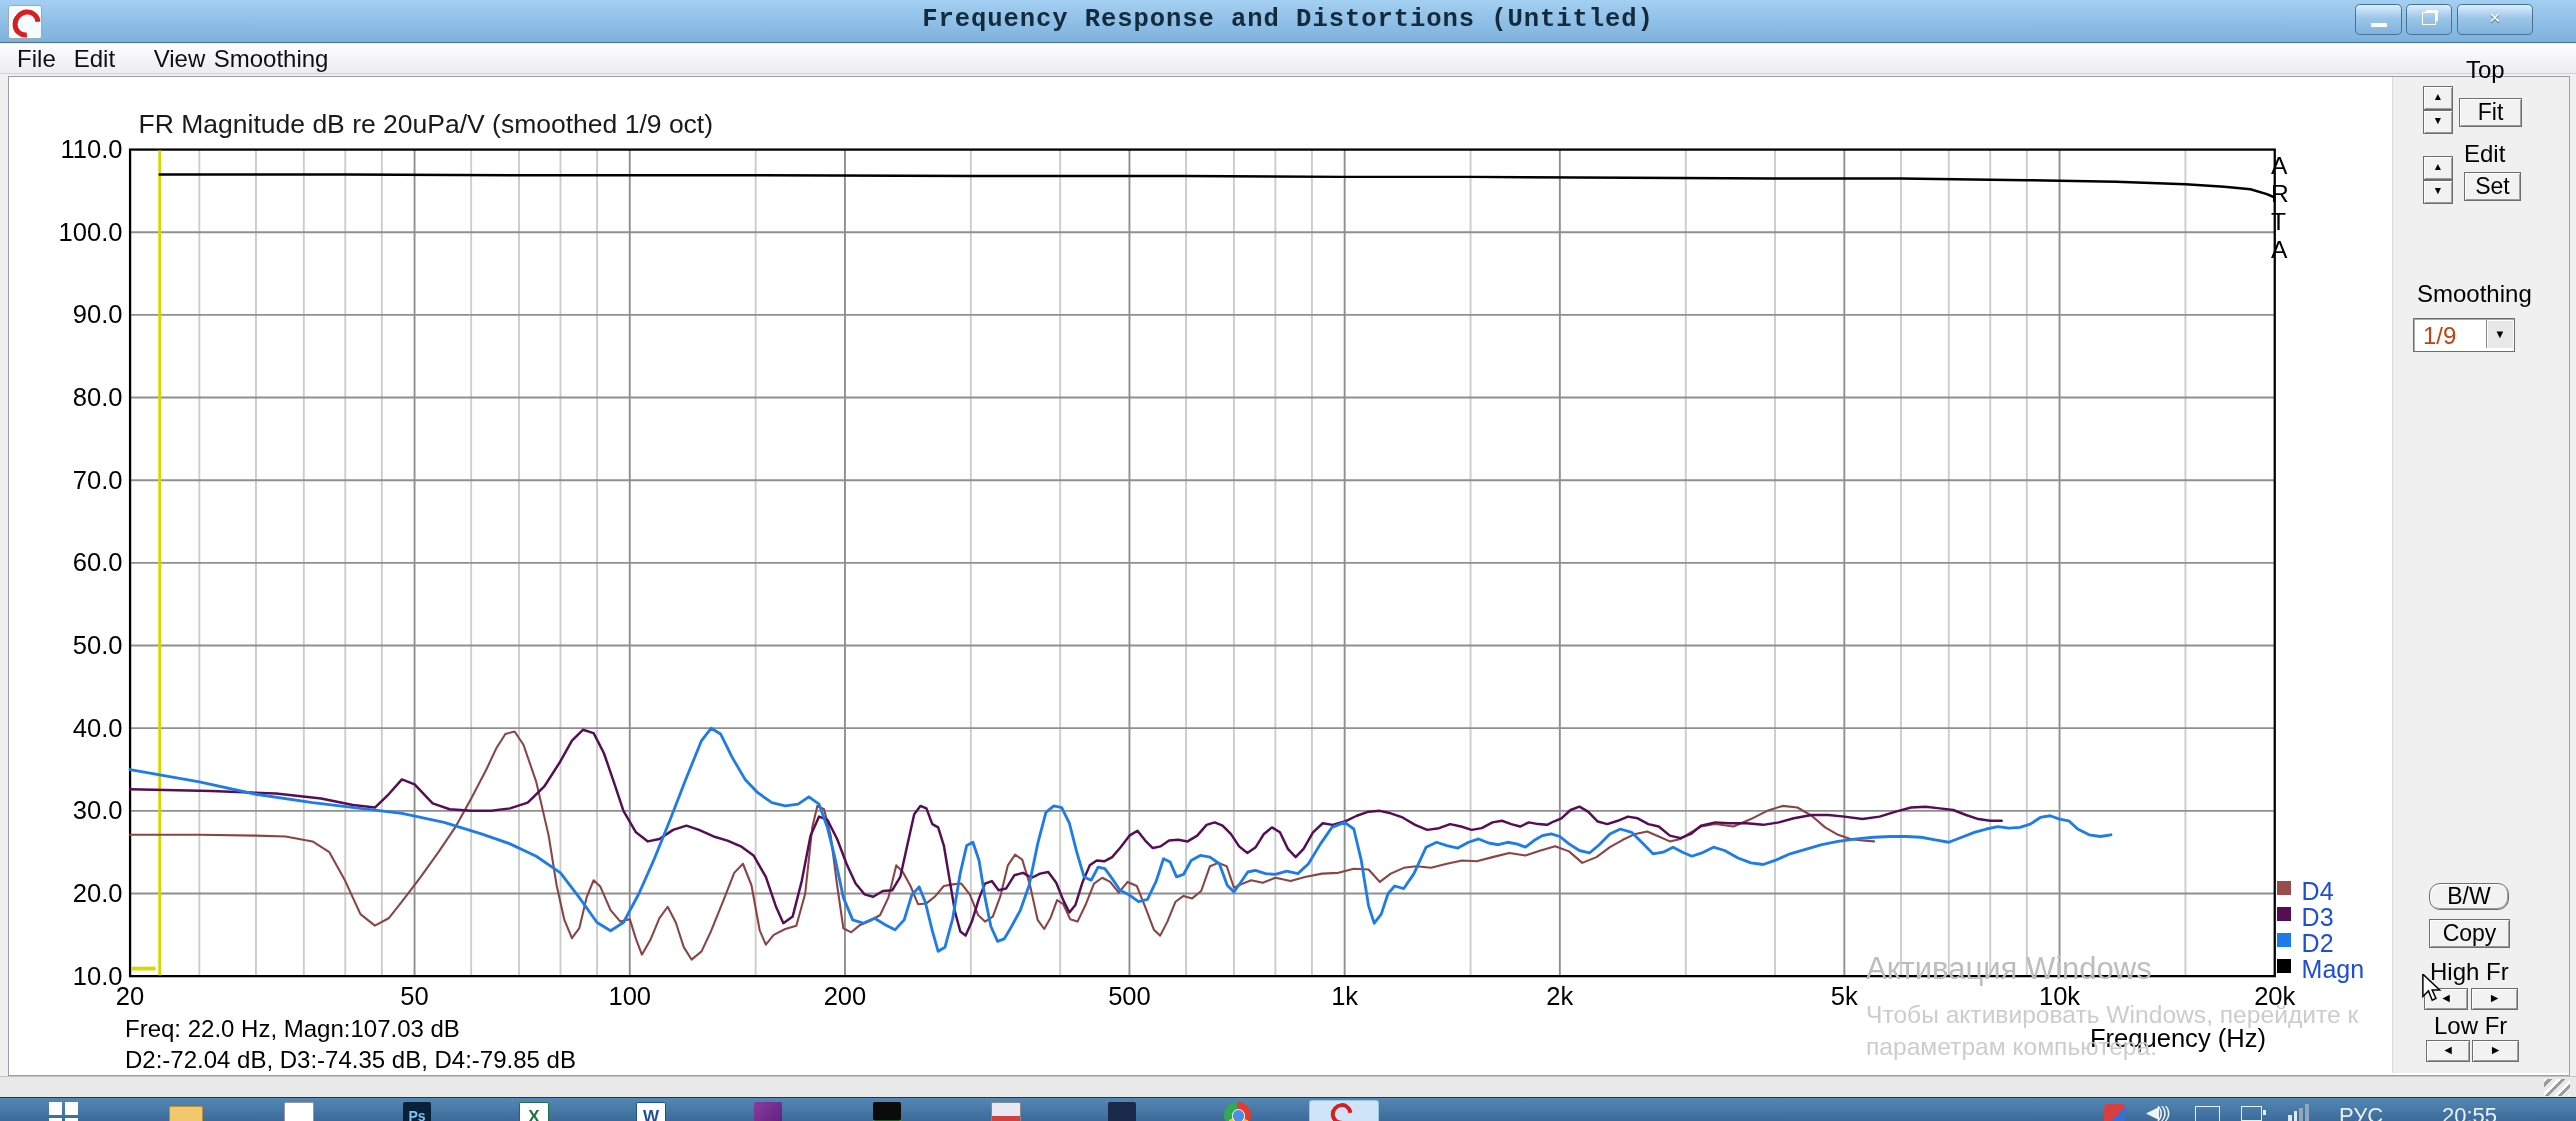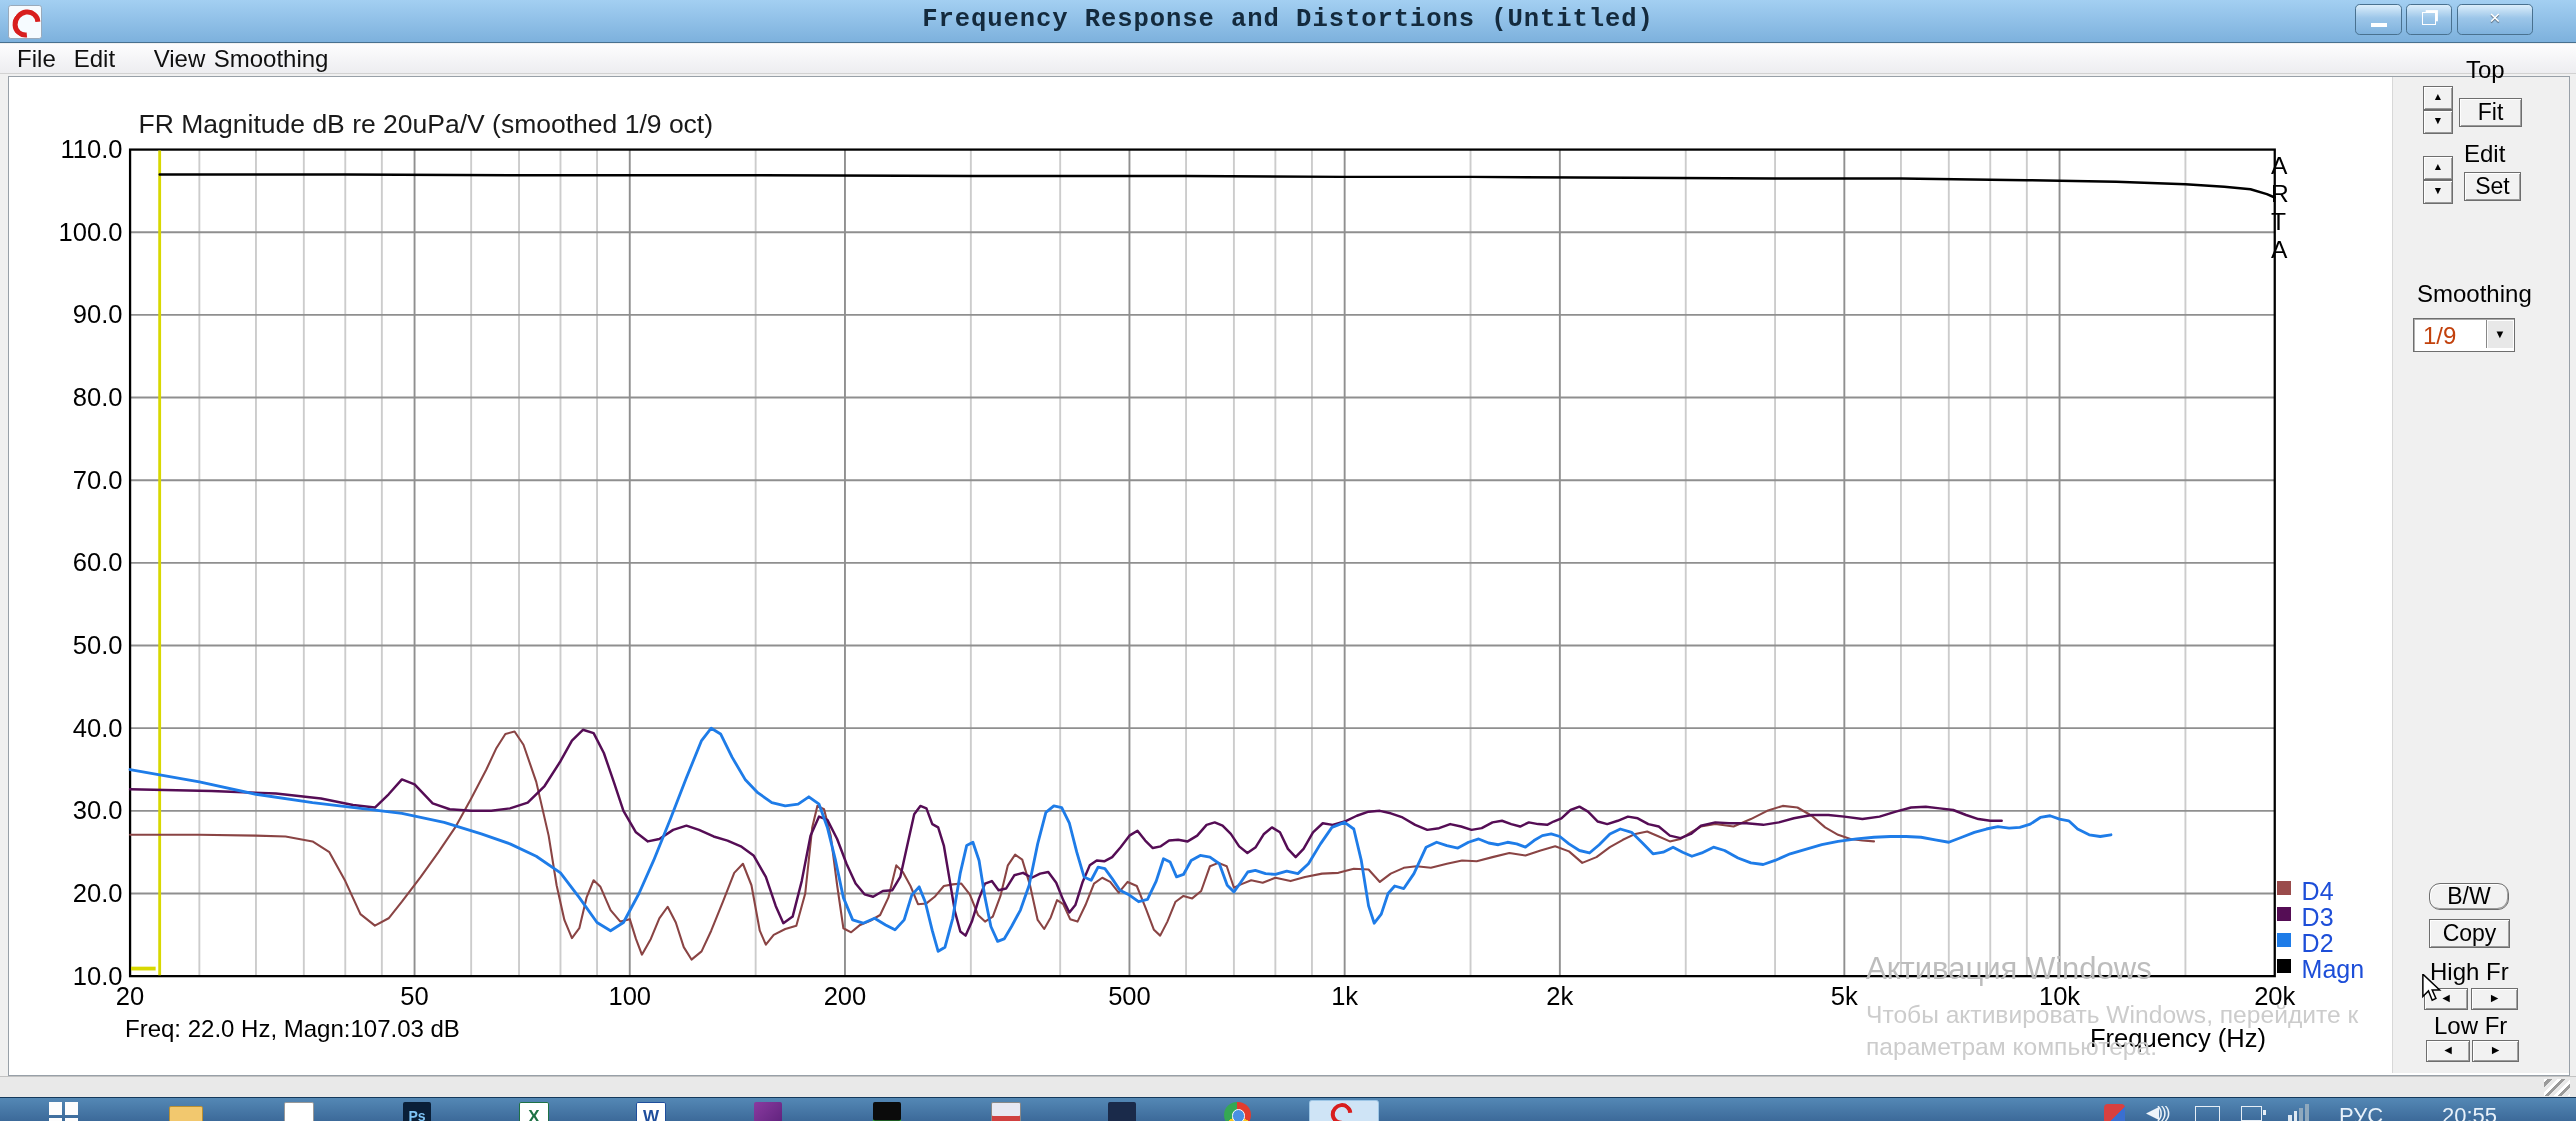--- a/index.html
+++ b/index.html
@@ -199,20 +199,21 @@
   <div class="legend-item" style="top:929px;">
     <div class="legend-swatch" style="background:#1e7ce8;"></div>
     <div class="legend-label">D2</div>
   </div>
   <div class="legend-item" style="top:955px;">
     <div class="legend-swatch" style="background:#000;"></div>
     <div class="legend-label">Magn</div>
   </div>
 
   <div class="status-line" style="top:1015px;">Freq: 22.0 Hz, Magn:107.03 dB</div>
+  <div class="status-line" style="top:1046px;">D2:-72.04 dB, D3:-74.35 dB, D4:-79.85 dB</div>
 
   <div id="watermark">
     <div class="wm1">Активация Windows</div>
     <div class="wm2">
       <div>Чтобы активировать Windows, перейдите к</div>
       <div>параметрам компьютера.</div>
     </div>
   </div>
 
   <div class="btn3d spin" style="left:2423px;top:86px;"><span>▲</span></div>

